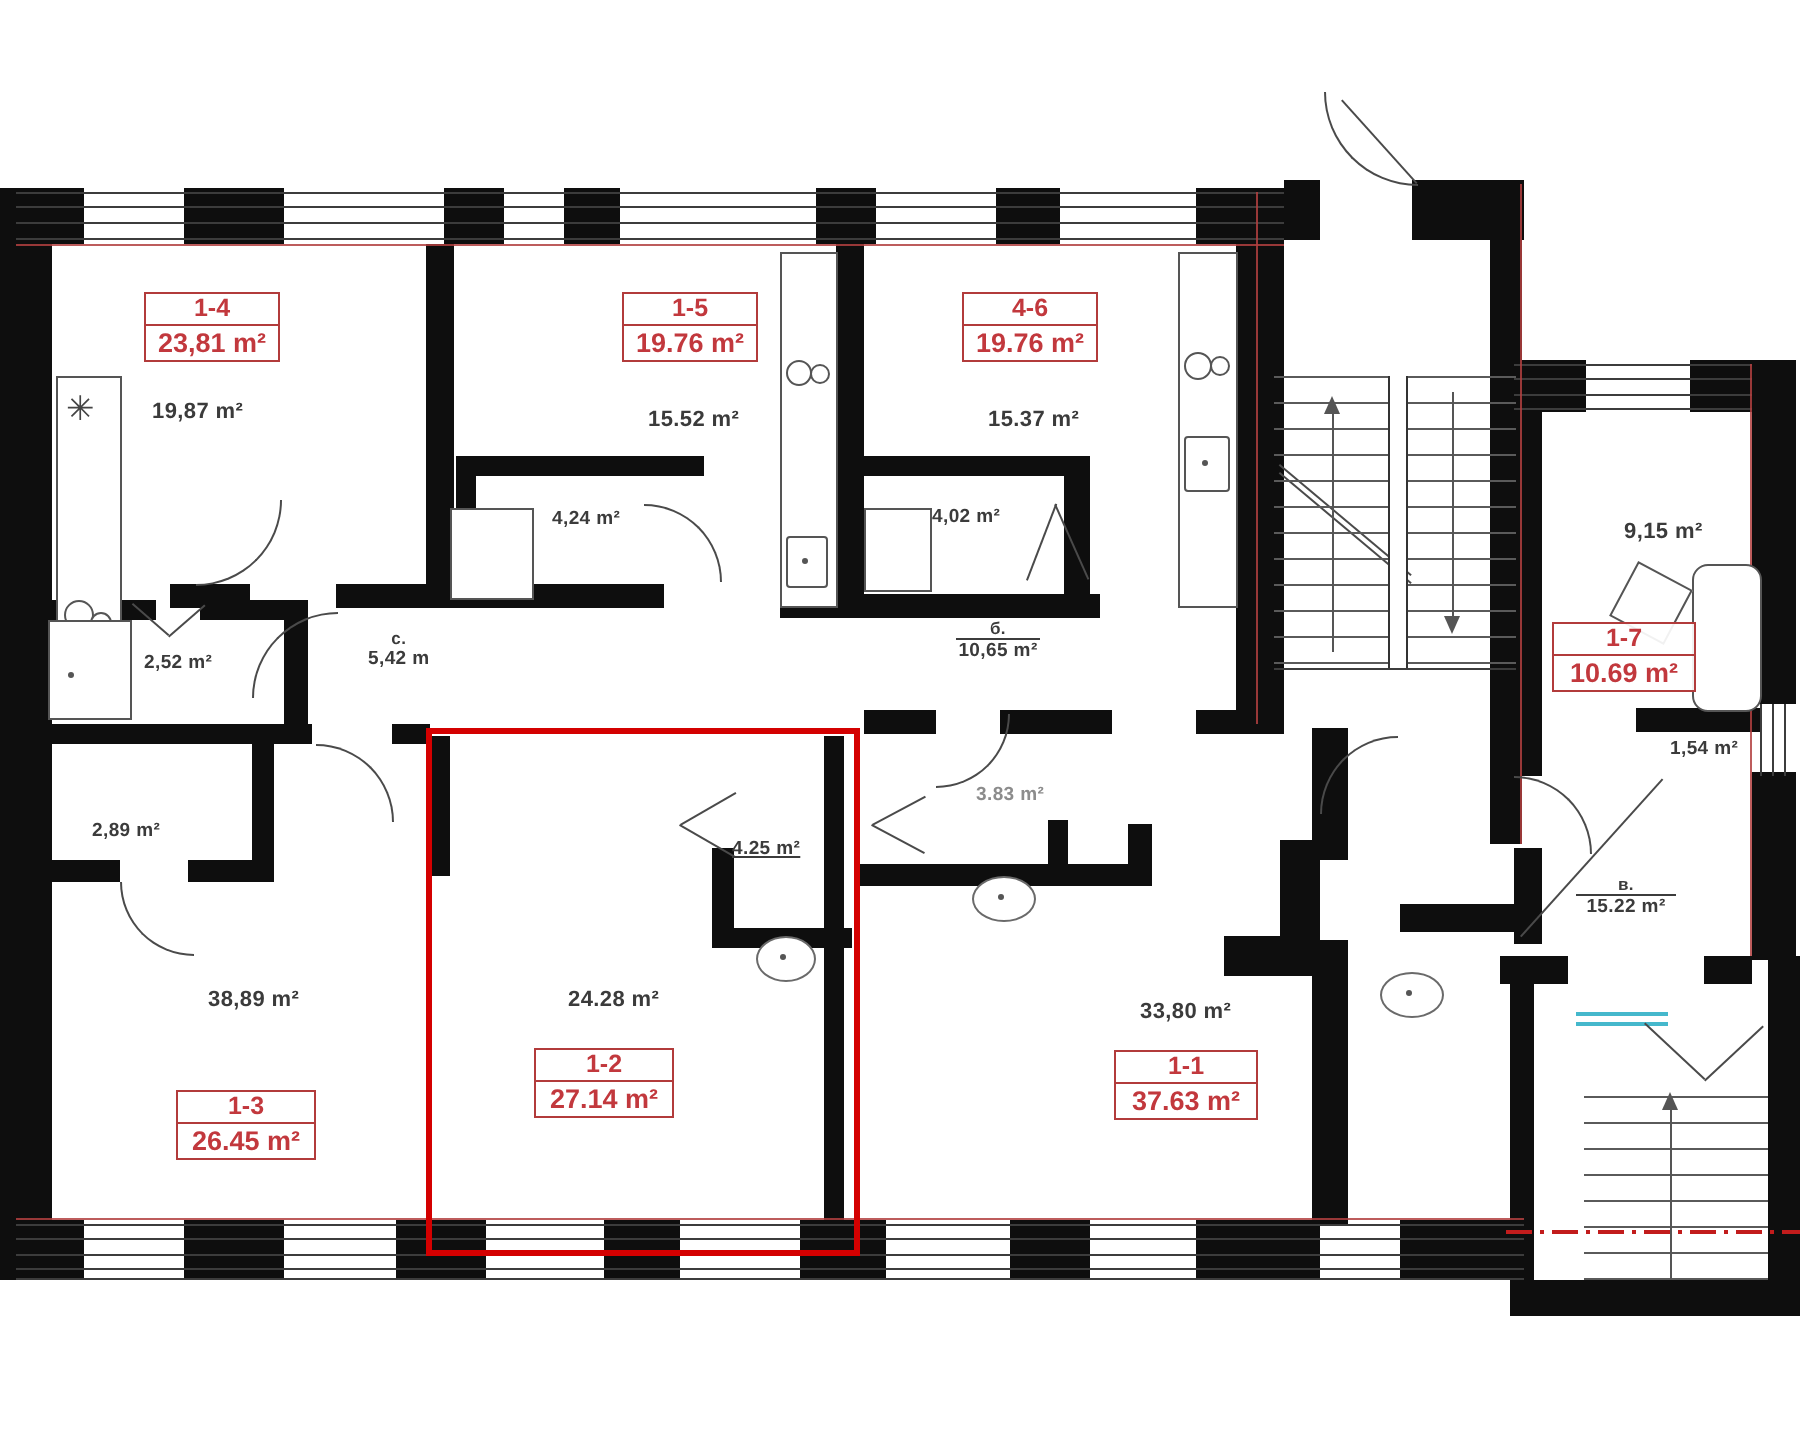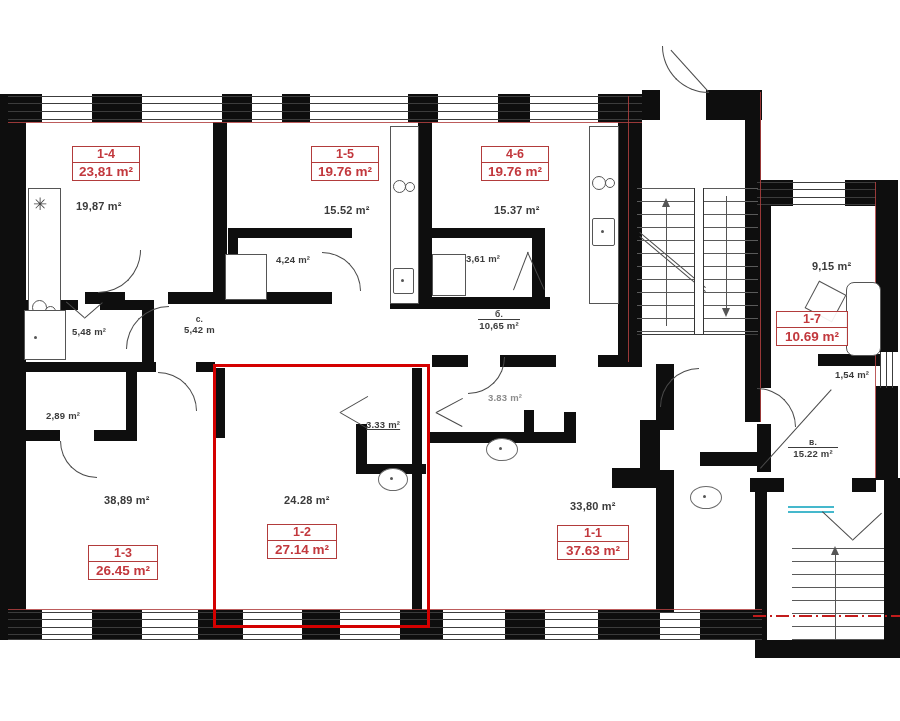--- a/index.html
+++ b/index.html
@@ -227,24 +227,24 @@
 
   <div class="txt" style="left:76px;top:200px">19,87 m²</div>
   <div class="txt" style="left:324px;top:204px">15.52 m²</div>
   <div class="txt" style="left:494px;top:204px">15.37 m²</div>
   <div class="txt" style="left:812px;top:260px">9,15 m²</div>
   <div class="txt" style="left:104px;top:494px">38,89 m²</div>
   <div class="txt" style="left:284px;top:494px">24.28 m²</div>
   <div class="txt" style="left:570px;top:500px">33,80 m²</div>
 
   <div class="txt txts" style="left:276px;top:254px">4,24 m²</div>
-  <div class="txt txts" style="left:466px;top:253px">3,61 m²</div>
-  <div class="txt txts" style="left:72px;top:326px">5,48 m²</div>
+  <div class="txt txts" style="left:466px;top:253px">4,02 m²</div>
+  <div class="txt txts" style="left:72px;top:326px">2,52 m²</div>
   <div class="txt txts" style="left:46px;top:410px">2,89 m²</div>
-  <div class="txt txts u" style="left:366px;top:419px">3.33 m²</div>
+  <div class="txt txts u" style="left:366px;top:419px">4.25 m²</div>
   <div class="txt txts gray" style="left:488px;top:392px">3.83 m²</div>
   <div class="txt txts" style="left:835px;top:369px">1,54 m²</div>
 
   <div class="lbl-stack" style="left:184px;top:314px">
     <div class="txt txtxs" style="position:static">с.</div>
     <div class="txt txts" style="position:static">5,42 m</div>
   </div>
   <div class="lbl-stack" style="left:478px;top:309px">
     <div class="txt txtxs" style="position:static">б.</div>
     <div style="height:1px;background:#3c3c3c;width:42px;margin:0 auto"></div>

